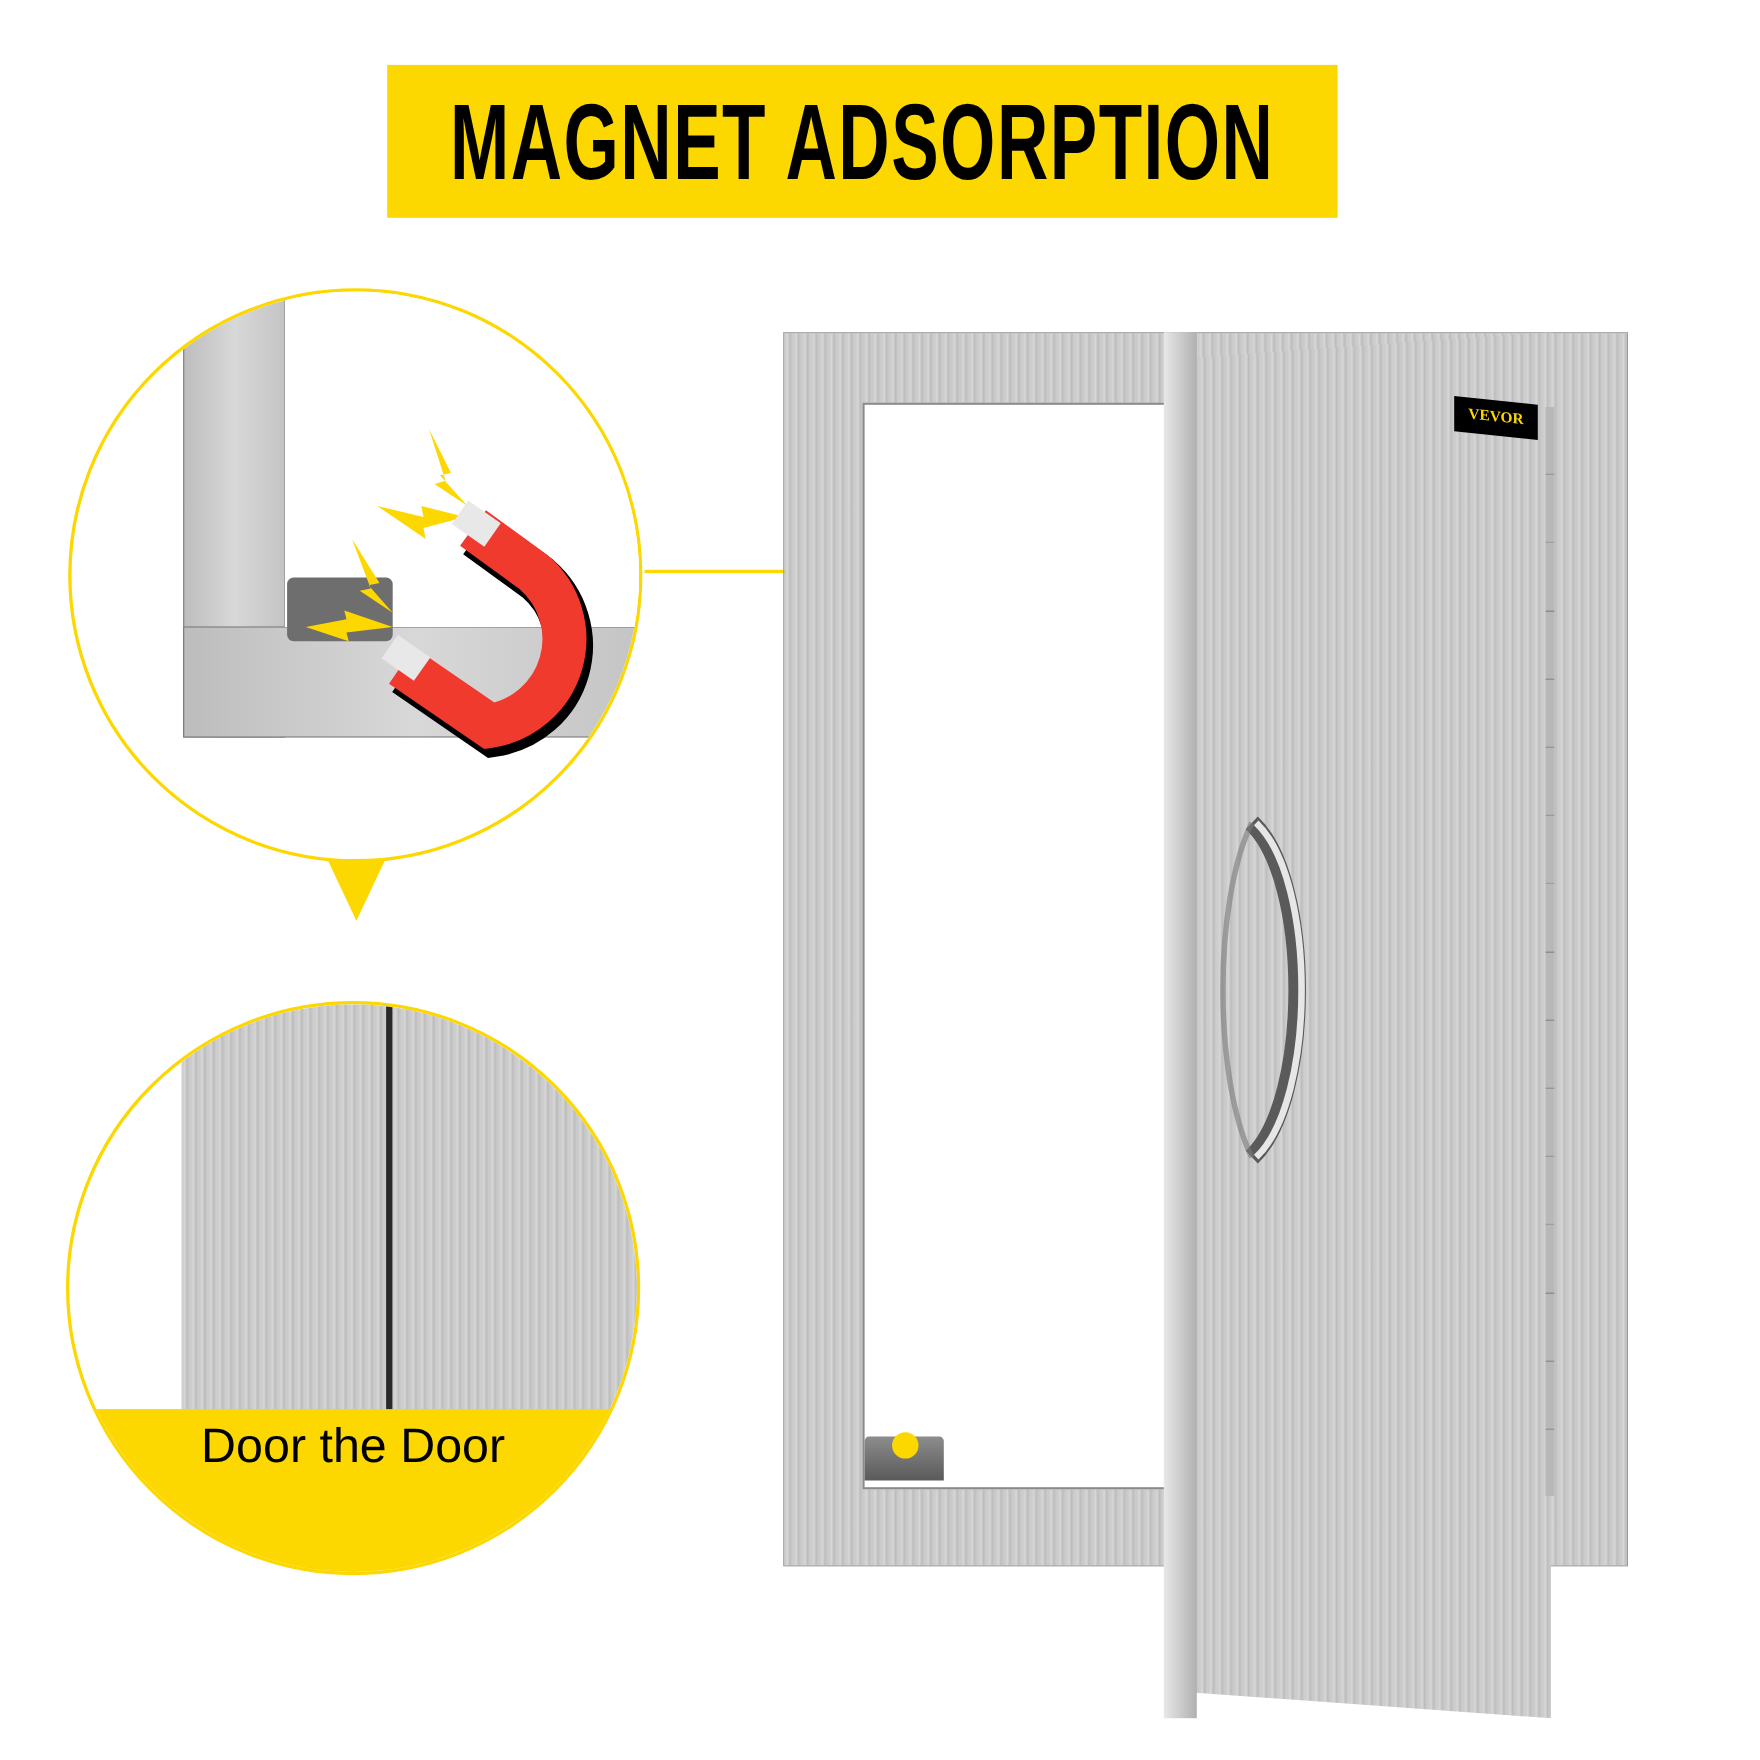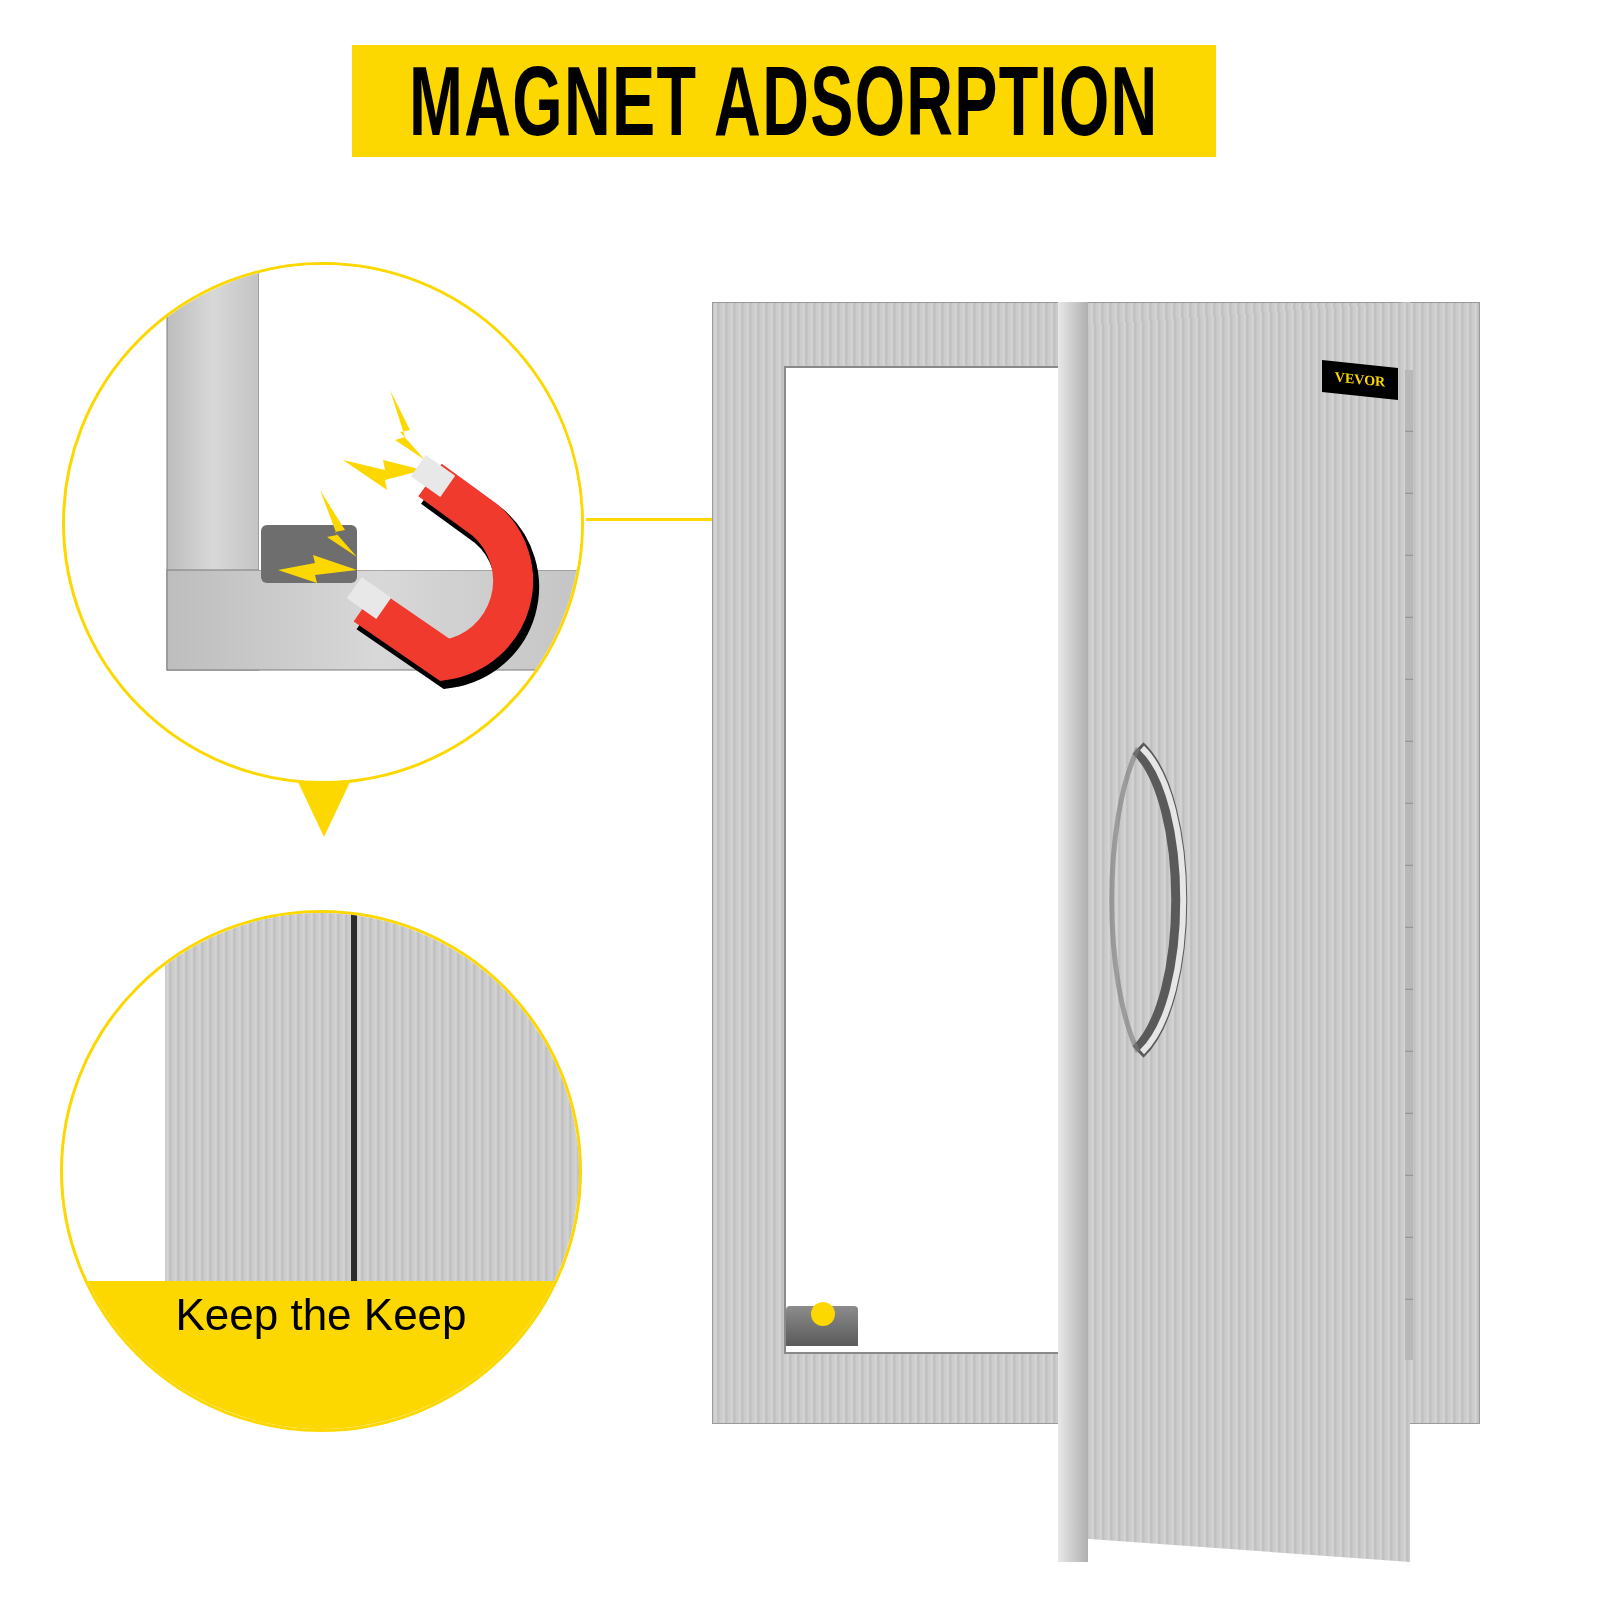--- a/index.html
+++ b/index.html
@@ -1,17 +1,17 @@
 <!DOCTYPE html>
 <html><head>
 <meta charset="utf-8">
 <style>
   html, body { margin:0; padding:0; background:#ffffff; }
   body { width:1600px; height:1600px; position:relative; overflow:hidden; font-family:"Liberation Sans", sans-serif; }
-  .title-banner { position:absolute; left:352px; top:45px; width:864px; height:112px; background:#FCD800; display:flex; align-items:center; justify-content:center; }
+  .title-banner { position:absolute; left:352px; top:59px; width:864px; height:139px; background:#FCD800; display:flex; align-items:center; justify-content:center; }
   .title-text { font-family:"Liberation Sans", sans-serif; font-weight:700; font-size:98px; color:#000; transform:scaleX(0.66); white-space:nowrap; letter-spacing:2px; line-height:1; }
   .circle { position:absolute; border-radius:50%; overflow:hidden; border:3px solid #FCD800; box-sizing:border-box; background:#fff; }
   .c1 { left:62px; top:262px; width:522px; height:522px; }
   .c2 { left:60px; top:910px; width:522px; height:522px; }
   .brushed { background: repeating-linear-gradient(90deg, #c9c9c9 0px, #d6d6d6 3px, #bdbdbd 5px, #cfcfcf 8px); }
   .pointer { position:absolute; left:298px; top:782px; width:0; height:0; border-left:26px solid transparent; border-right:26px solid transparent; border-top:55px solid #FCD800; }
   .caption-band { position:absolute; left:0; top:368px; width:100%; height:160px; background:#FCD800; display:flex; flex-direction:column; align-items:center; justify-content:flex-start; padding-top:6px; }
   .caption-line { font-size:44px; color:#000; line-height:56px; font-family:"Liberation Sans", sans-serif; }
   .connector-h { position:absolute; left:586px; top:518px; width:238px; height:3px; background:#FCD800; }
   .connector-v { position:absolute; left:822px; top:518px; width:3px; height:795px; background:#FCD800; }
@@ -59,21 +59,21 @@
     </g>
   </svg>
 </div>
 <div class="pointer"></div>
 
 <div class="circle c2">
   <div style="position:absolute;left:102px;top:0;width:186px;height:370px;" class="brushed"></div>
   <div style="position:absolute;left:288px;top:0;width:6px;height:370px;background:#2a2a2a;"></div>
   <div style="position:absolute;left:294px;top:0;width:230px;height:370px;" class="brushed"></div>
   <div class="caption-band">
-    <span class="caption-line">Keep the Keep</span>
+    <span class="caption-line">Door the Door</span>
   </div>
 </div>
 
 <div class="connector-h"></div>
 <div class="connector-v"></div>
 
 <div class="frame brushed"></div>
 <div class="frame-opening"></div>
 <div class="magnet-catch"></div>
 <div class="connector-dot"></div>

